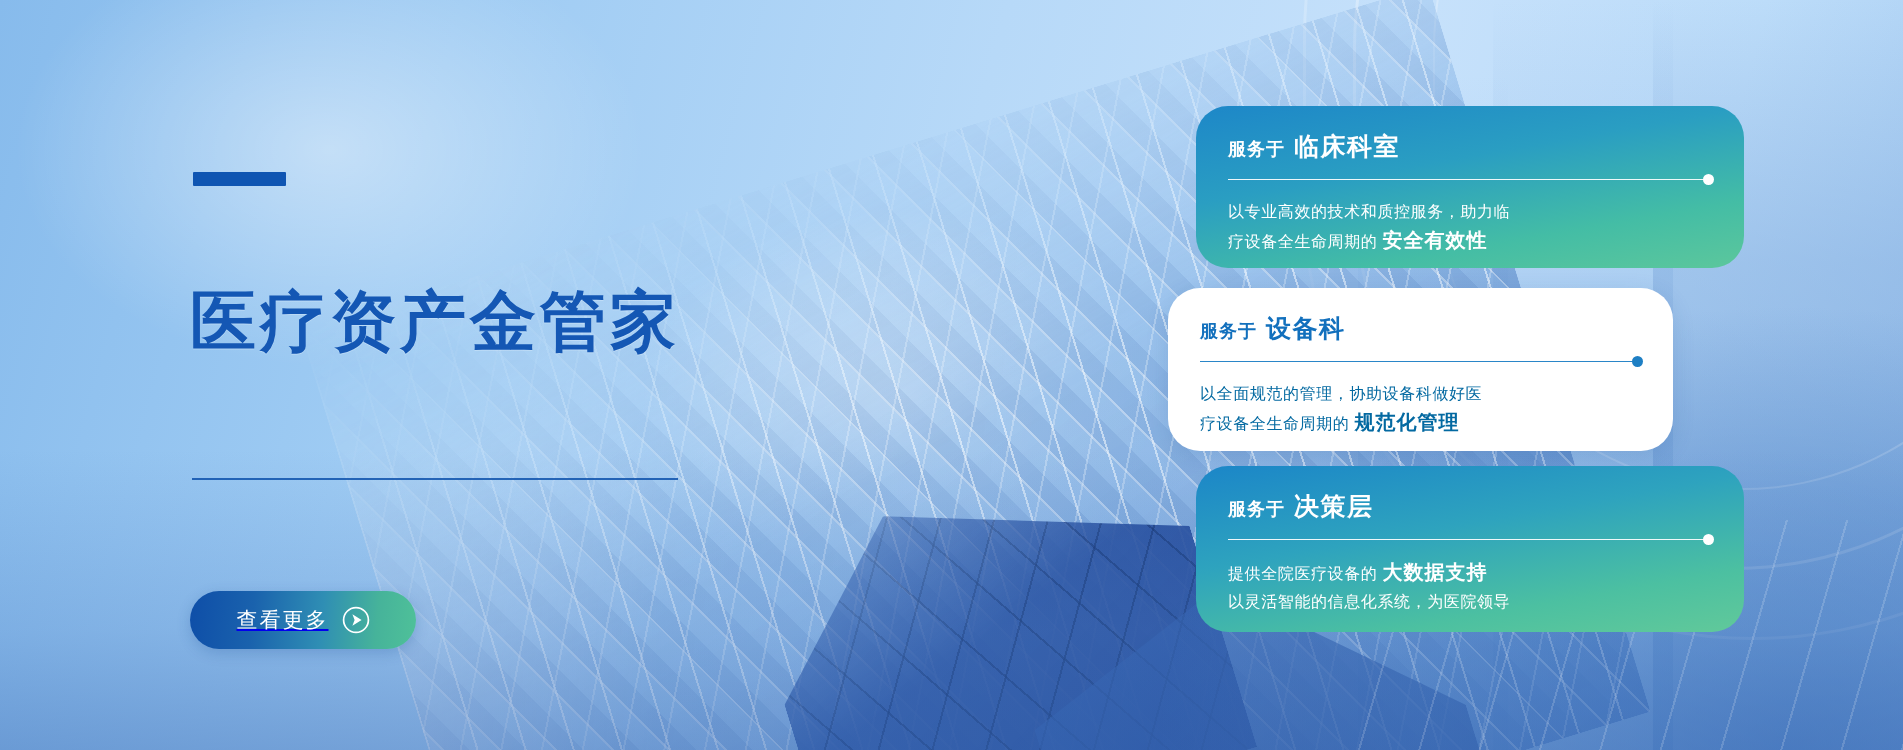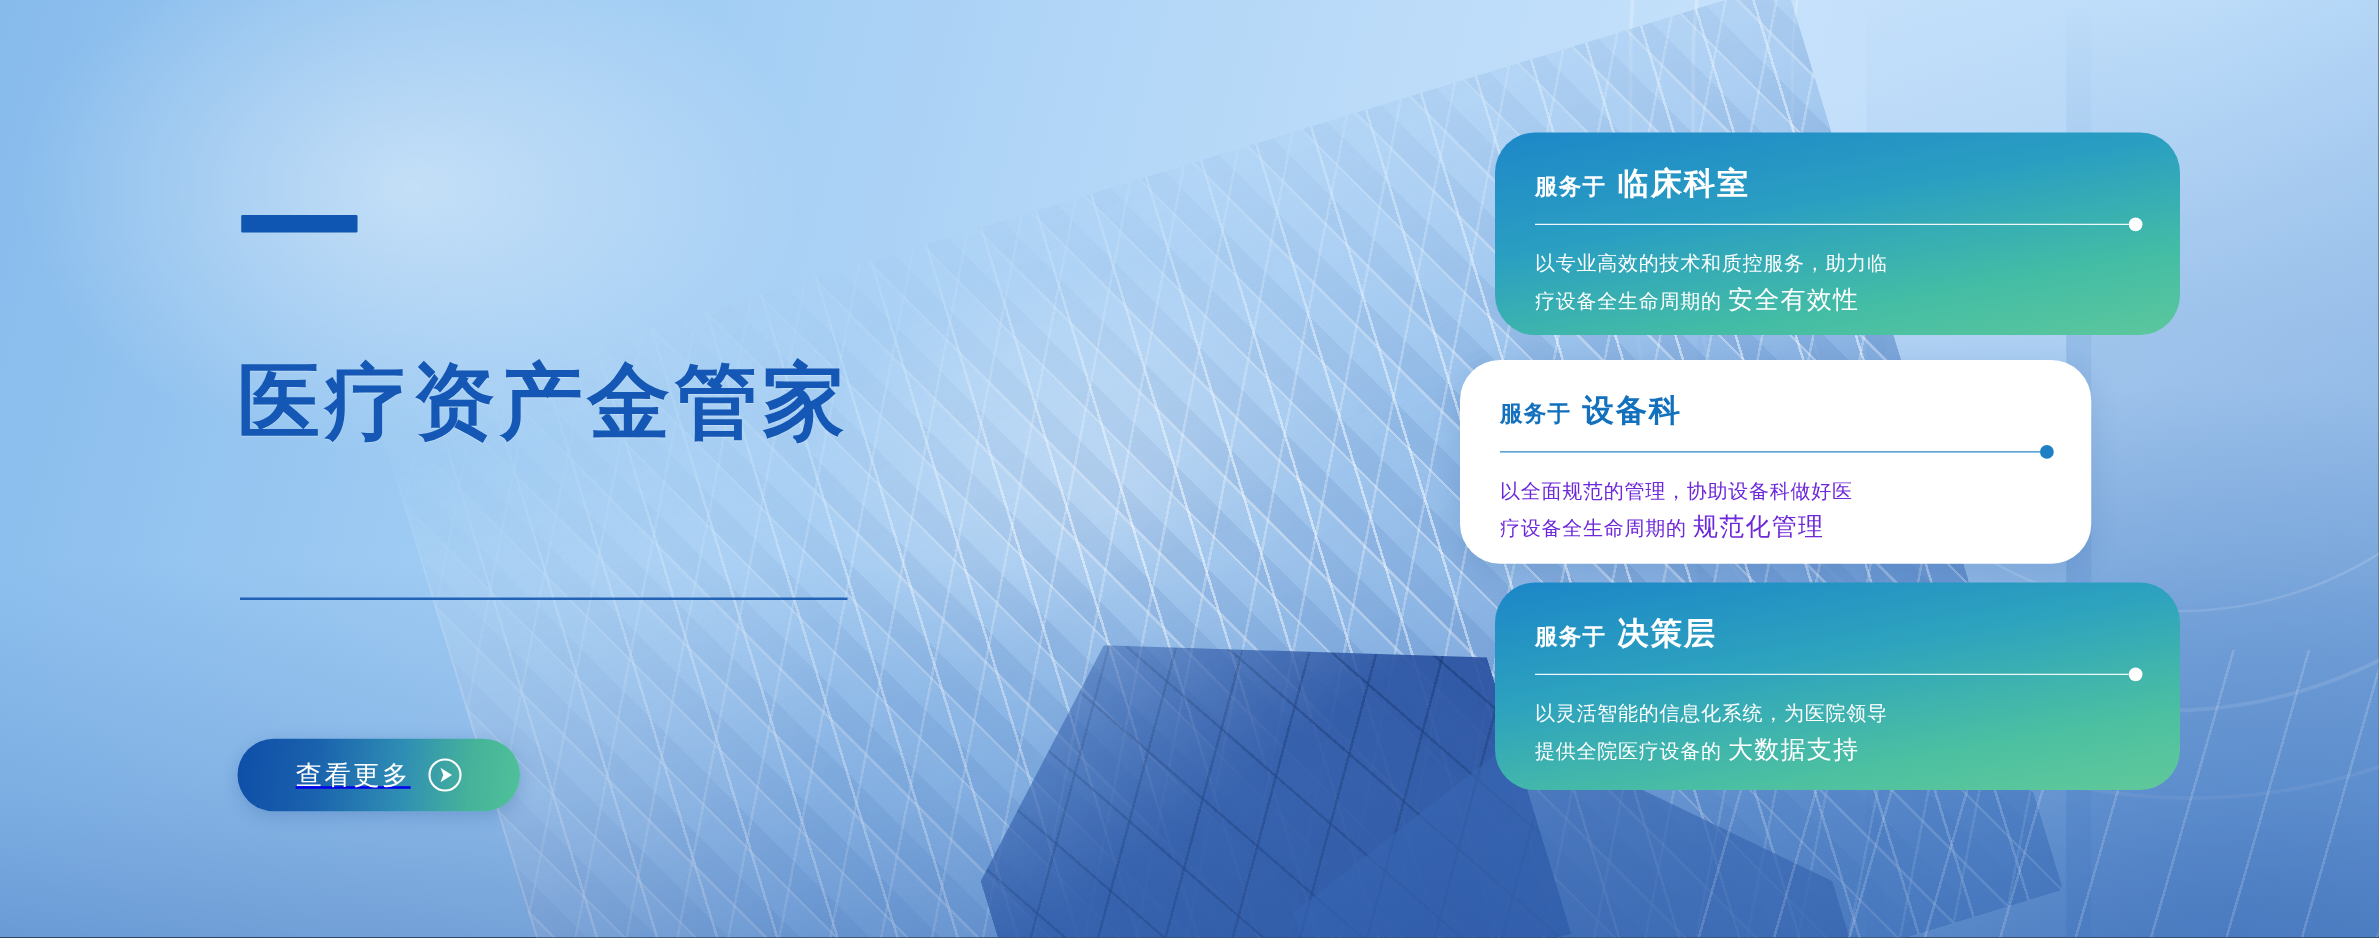--- a/index.html
+++ b/index.html
@@ -167,31 +167,31 @@
     height:11px;
   }
   .card-divider .line{
     position:absolute; left:0; right:11px; top:5px; height:1px;
   }
   .card-divider .dot{
     position:absolute; right:0; top:0; width:11px; height:11px; border-radius:50%;
   }
 
   .card-body{ font-size:16px; line-height:28px; letter-spacing:.6px; white-space:nowrap; }
-  .card-body .hl{ font-size:20px; font-weight:400; letter-spacing:1px; }
+  .card-body .hl{ font-size:20px; font-weight:700; letter-spacing:1px; }
 
   
   .card.light .card-title,
   .card.light .card-body{ color:#ffffff; }
   .card.light .card-divider .line{ background:rgba(255,255,255,.92); }
   .card.light .card-divider .dot{ background:#ffffff; }
 
   
   .card.dark .card-title{ color:#1270bd; }
-  .card.dark .card-body{ color:#6d28d9; }
+  .card.dark .card-body{ color:#0369a1; }
   .card.dark .card-divider .line{ background:#2a86c8; }
   .card.dark .card-divider .dot{ background:#1e7fc4; }
 </style>
 </head>
 <body>
 
 <div class="banner">
 
   <div class="bg-layer">
     <div class="topglow"></div>
@@ -273,22 +273,22 @@
     <div class="card c3 light">
       <div class="card-title">
         <span class="pre">服务于</span>
         <span class="key">决策层</span>
       </div>
       <div class="card-divider">
         <span class="line"></span>
         <span class="dot"></span>
       </div>
       <div class="card-body">
-        <div>以灵活智能的信息化系统，为医院领导</div>
         <div>
           <span>提供全院医疗设备的</span>
           <span class="hl">大数据支持</span>
         </div>
+        <div>以灵活智能的信息化系统，为医院领导</div>
       </div>
     </div>
 
   </div>
 </div>
 
 </body></html>

